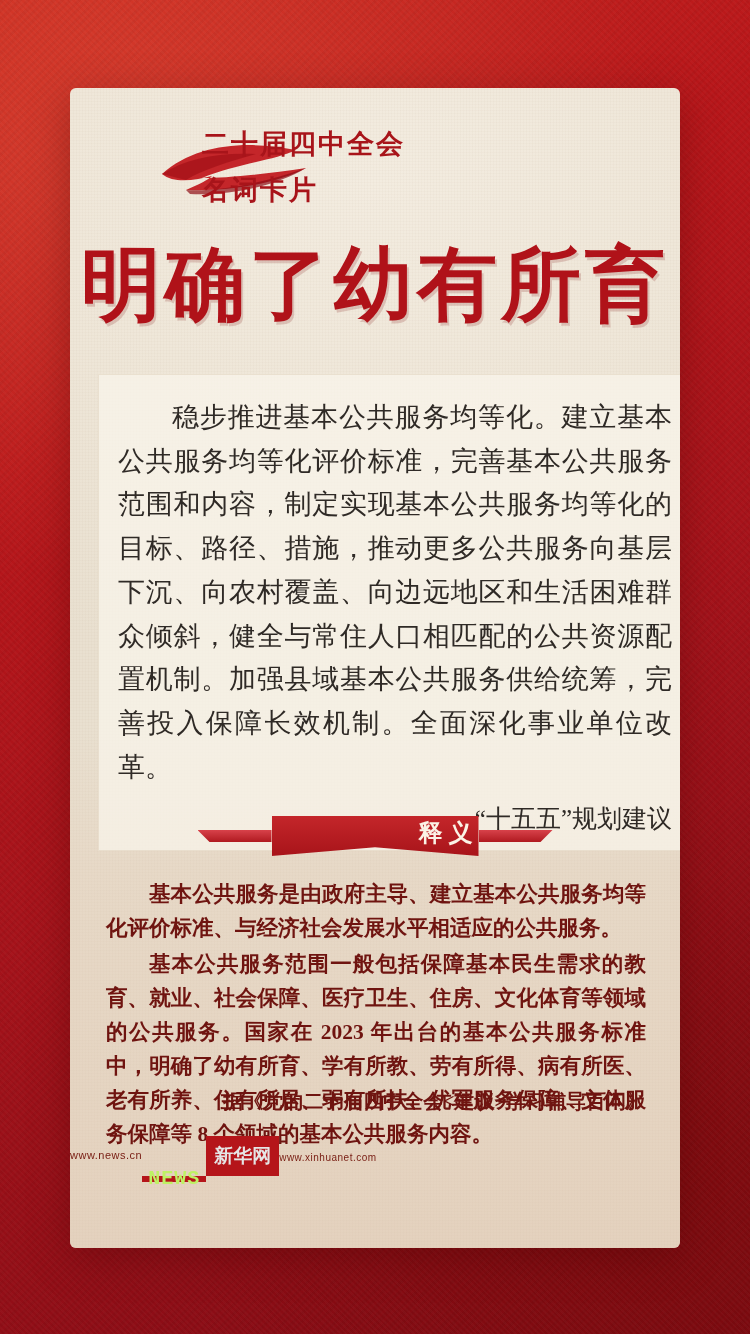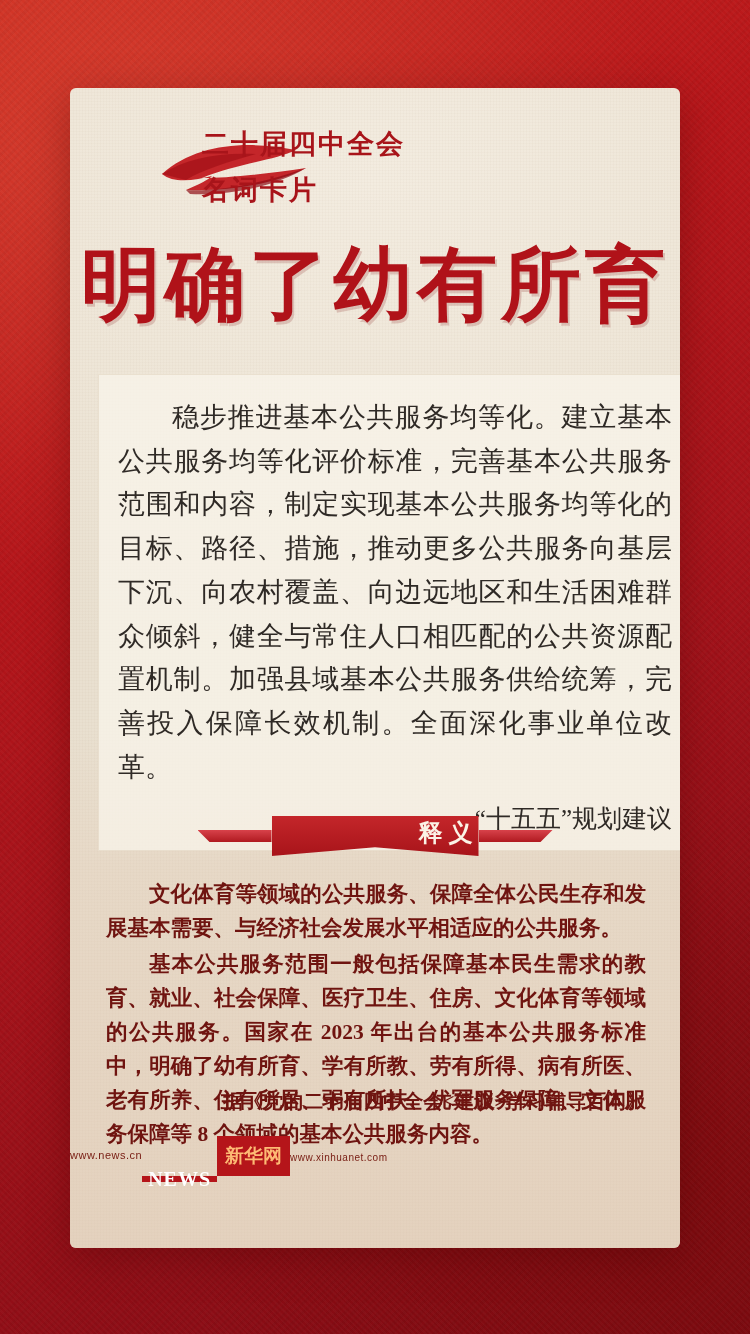--- a/index.html
+++ b/index.html
@@ -221,35 +221,35 @@
     font-family: "Liberation Sans", sans-serif;
     margin-bottom: 2px;
   }
   .logo-main {
     display: flex;
     align-items: stretch;
     height: 40px;
   }
   .logo-news {
     background: #b5151a;
-    color: #ffffff;
-    font-family: Liberation Serif, serif;
+    color: #bef264;
+    font-family: Liberation Mono, monospace;
     font-weight: bold;
     font-size: 20px;
     line-height: 1;
     padding: 3px 6px 3px 6px;
     display: flex;
     flex-direction: column;
     justify-content: center;
     letter-spacing: 1px;
     margin-top: 40px;
   }
   .logo-cn {
     background: #b5151a;
-    color: #fdba74;
+    color: #e5e5e5;
     font-family: "Liberation Serif", serif;
     font-weight: bold;
     font-size: 19px;
     line-height: 1.05;
     padding: 3px 8px;
     display: flex;
     flex-direction: column;
     justify-content: center;
     text-align: left;
   }
@@ -290,21 +290,21 @@
 
     <div class="banner">
       <div class="banner-wing left"></div>
       <div class="banner-shape">
         <span>释义</span>
       </div>
       <div class="banner-wing right"></div>
     </div>
 
     <div class="explain">
-      <p>文化体育等领域的公共服务、保障全体公民生存和发展基本需要、与经济社会发展水平相适应的公共服务。</p>
+      <p>基本公共服务是由政府主导、建立基本公共服务均等化评价标准、与经济社会发展水平相适应的公共服务。</p>
       <p>基本公共服务范围一般包括保障基本民生需求的教育、就业、社会保障、医疗卫生、住房、文化体育等领域的公共服务。国家在 2023 年出台的基本公共服务标准中，明确了幼有所育、学有所教、劳有所得、病有所医、老有所养、住有所居、弱有所扶、优军服务保障、文体服务保障等 8 个领域的基本公共服务内容。</p>
     </div>
 
     <div class="attribution">据《党的二十届四中全会&lt;建议&gt;学习辅导百问》</div>
 
     <div class="logo-wrap">
       <div class="logo-url-top">www.news.cn</div>
       <div class="logo-main">
         <div class="logo-news">NEWS</div>
         <div class="logo-cn">新华网</div>

